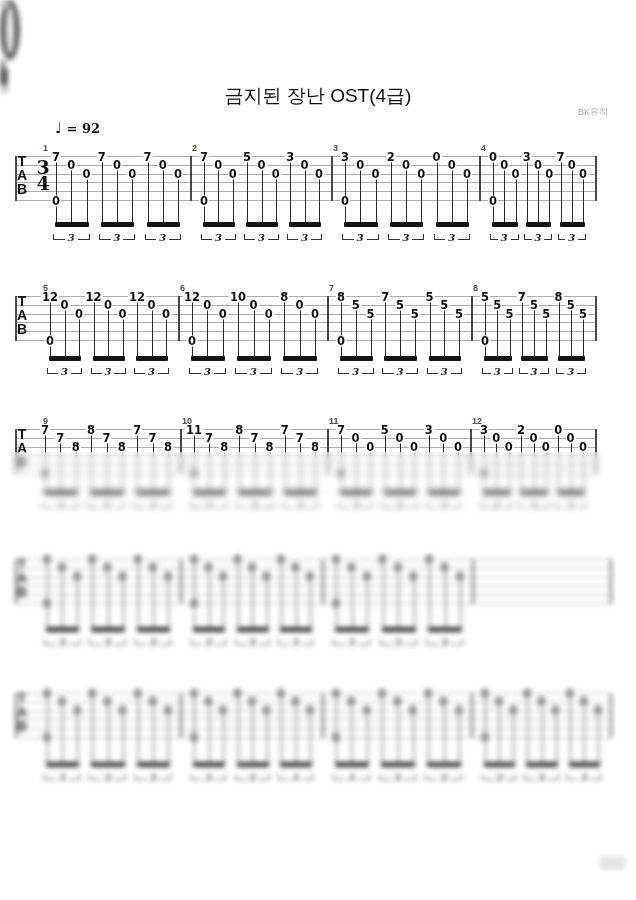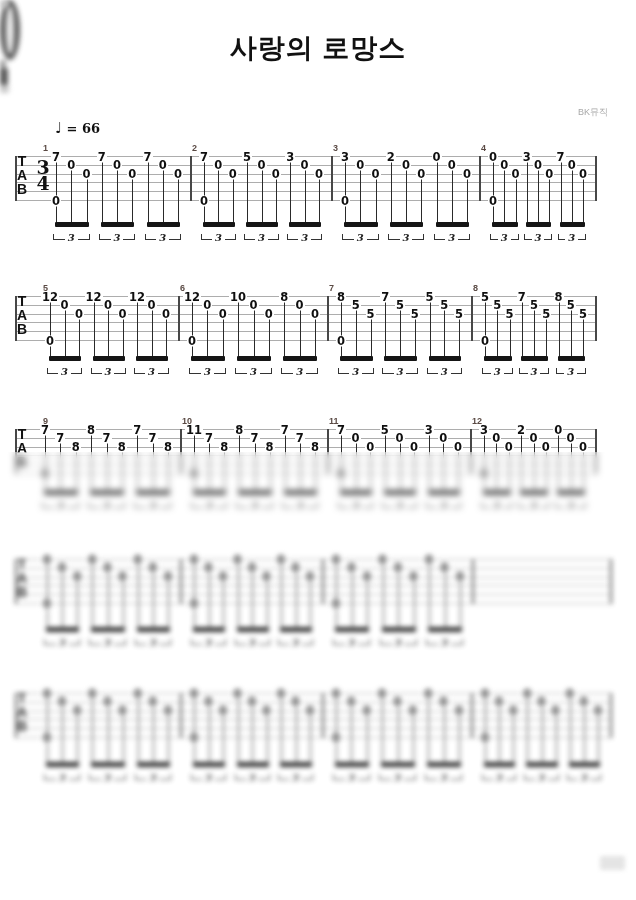--- a/index.html
+++ b/index.html
@@ -35,26 +35,26 @@
   .blur-overlay{position:absolute;left:0;top:452px;width:636px;height:70px;
                 backdrop-filter:blur(3.2px);-webkit-backdrop-filter:blur(3.2px);
                 background:rgba(255,255,255,0.28);}
   .page-indicator{position:absolute;left:600px;top:856px;width:25px;height:14px;
                   background:#d9d9d9;border-radius:2px;filter:blur(2px);opacity:.7;}
 </style>
 </head>
 <body>
 
 <div class="page">
-  <div class="title">사랑의 로망스</div>
+  <div class="subtitle2">금지된 장난 OST(4급)</div>
   <div class="watermark">BK뮤직</div>
 
   <div class="tempo">
     <span class="q">♩</span>
-    <span class="t">= 66</span>
+    <span class="t">= 92</span>
   </div>
 
   <div id="score">
       <div class="stave">
         <div class="staff-line" style="left: 15px; top: 156px; width: 580px;"></div>
         <div class="staff-line" style="left: 15px; top: 164.8px; width: 580px;"></div>
         <div class="staff-line" style="left: 15px; top: 173.6px; width: 580px;"></div>
         <div class="staff-line" style="left: 15px; top: 182.4px; width: 580px;"></div>
         <div class="staff-line" style="left: 15px; top: 191.2px; width: 580px;"></div>
         <div class="staff-line" style="left: 15px; top: 200px; width: 580px;"></div>

